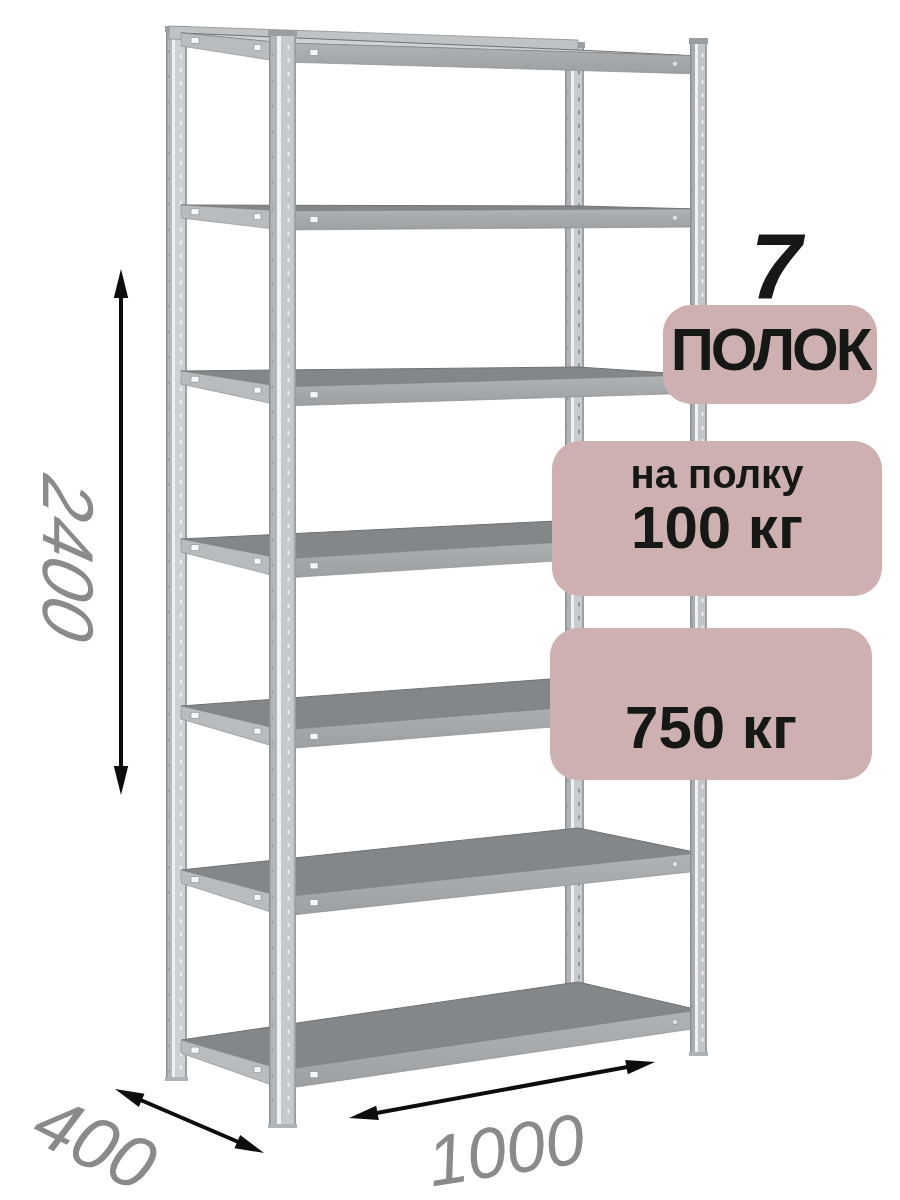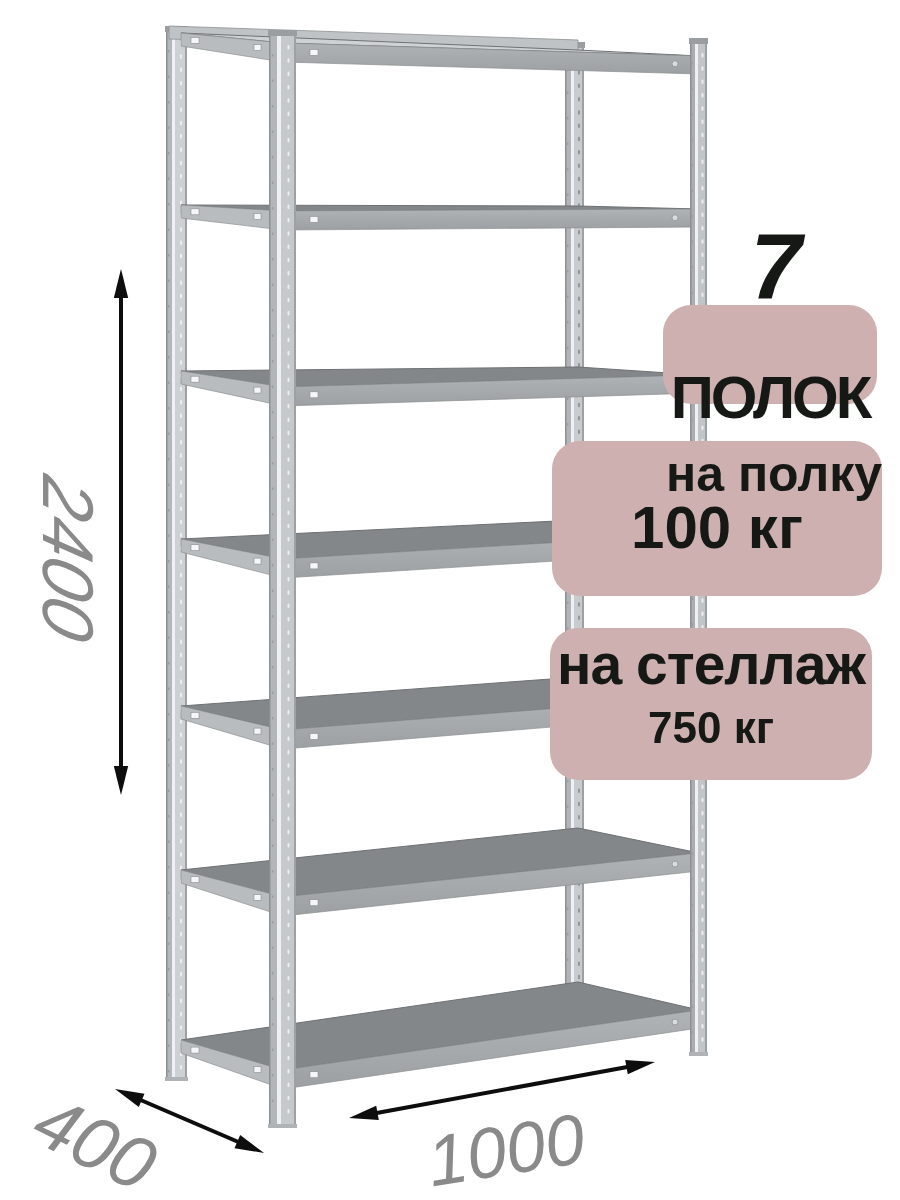--- a/index.html
+++ b/index.html
@@ -161,26 +161,25 @@
 
 <text x="0" y="0" transform="translate(506,1150) rotate(-9)" font-family="Liberation Sans, sans-serif" font-size="71" font-style="italic" fill="#8a8a8a" text-anchor="middle" dominant-baseline="central">1000</text>
 
 <text x="0" y="0" transform="translate(95,1143) rotate(26)" font-family="Liberation Sans, sans-serif" font-size="74" font-style="italic" fill="#8a8a8a" text-anchor="middle" dominant-baseline="central">400</text>
 </svg>
 
 <div class="btext" style="left:676px;top:214px;width:200px;height:104px;line-height:104px;font-size:92px;font-style:italic;">7</div>
 
 <div class="badge" style="left:663px;top:305px;width:214px;height:99px;"></div>
 
-<div class="btext" style="left:663px;top:319px;width:214px;height:62px;line-height:62px;font-size:60px;letter-spacing:-3px;margin-top:48px;">ПОЛОК</div>
+<div class="btext" style="left:663px;top:319px;width:214px;height:62px;line-height:62px;font-size:60px;letter-spacing:-3px;">ПОЛОК</div>
 
 <div class="badge" style="left:552px;top:441px;width:330px;height:155px;"></div>
 
-<div class="btext" style="left:552px;top:443px;width:330px;height:62px;line-height:62px;font-size:50px;text-align:right;">на полку</div>
+<div class="btext" style="left:552px;top:443px;width:330px;height:62px;line-height:62px;font-size:40px;">на полку</div>
 
 <div class="btext" style="left:552px;top:497px;width:330px;height:62px;line-height:62px;font-size:60px;">100 кг</div>
 
 <div class="badge" style="left:550px;top:628px;width:322px;height:152px;"></div>
 
-<div class="btext" style="left:550px;top:633px;width:322px;height:62px;line-height:62px;font-size:57px;letter-spacing:-1px;">на стеллаж</div>
 
-<div class="btext" style="left:550px;top:697px;width:322px;height:62px;line-height:62px;font-size:44px;">750 кг</div>
+<div class="btext" style="left:550px;top:697px;width:322px;height:62px;line-height:62px;font-size:60px;">750 кг</div>
 </div>
 
 </body></html>

